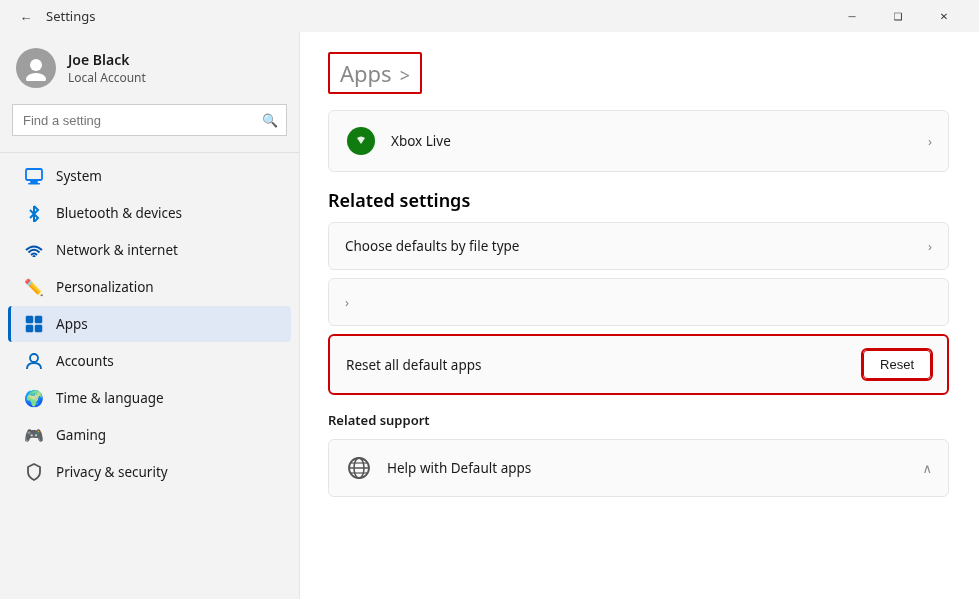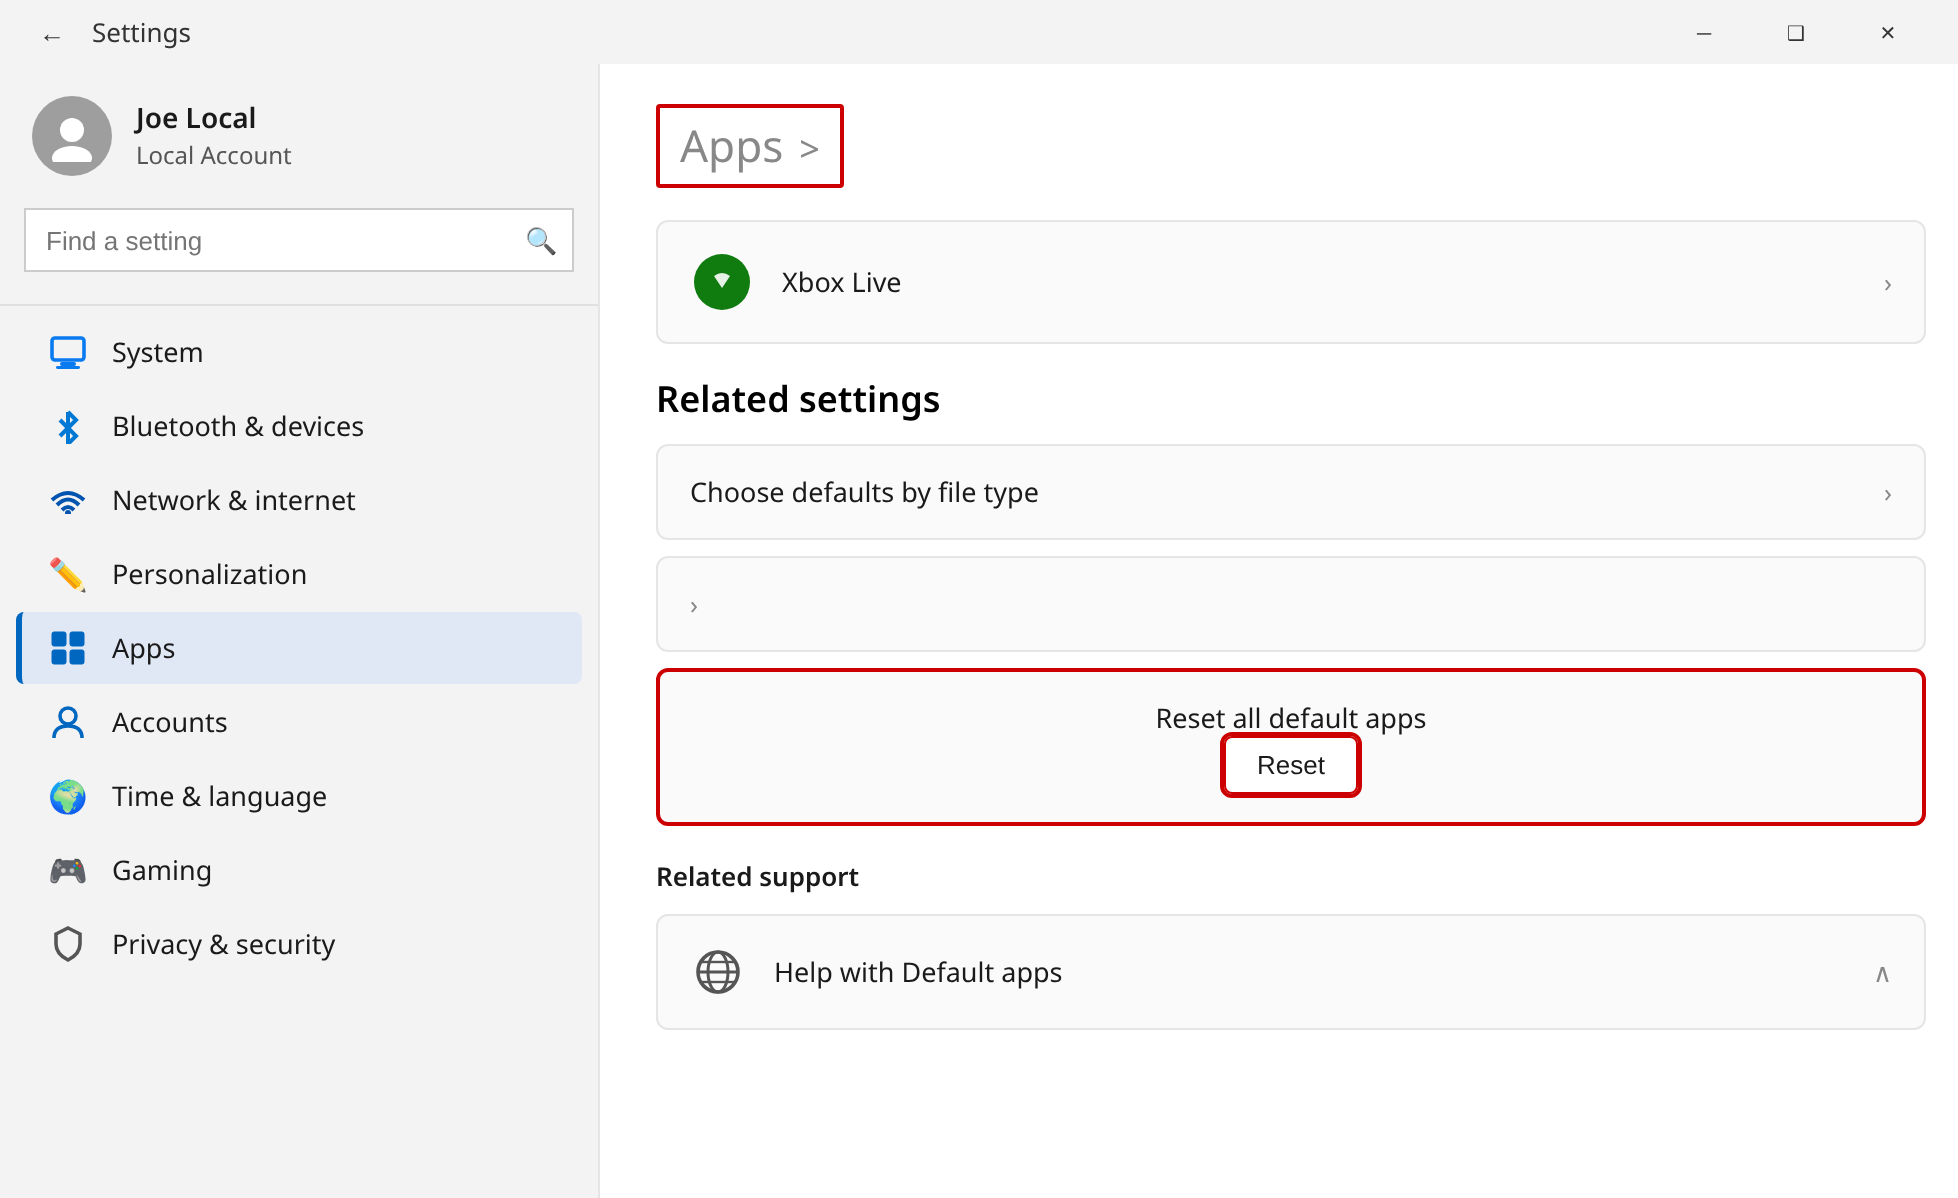--- a/index.html
+++ b/index.html
@@ -191,21 +191,21 @@
     }
     .breadcrumb-current {
       font-size: 26px;
       font-weight: 600;
       color: #1a1a1a;
     }
 
     .content-scroll {
       flex: 1;
       overflow-y: auto;
-      padding: 0 16px 20px 28px;
+      padding: 0 30px 20px 28px;
     }
 
     
     .list-item {
       display: flex;
       align-items: center;
       padding: 14px 16px;
       border: 1px solid #e5e5e5;
       border-radius: 6px;
       margin-bottom: 8px;
@@ -240,21 +240,20 @@
 
     .reset-item {
       display: flex;
       align-items: center;
       padding: 14px 16px;
       border: 1px solid #e5e5e5;
       border-radius: 6px;
       margin-bottom: 8px;
       background: #fafafa;
       border: 2px solid #c00;
-      flex-direction: column;
     }
     .reset-item-label {
       flex: 1;
       font-size: 13.5px;
       color: #1a1a1a;
     }
     .reset-btn {
       padding: 6px 16px;
       border: 1px solid #c00;
       border-radius: 4px;
@@ -347,21 +346,21 @@
 
   <div class="sidebar">
     <div class="sidebar-user">
       <div class="avatar">
         <svg width="26" height="26" viewBox="0 0 26 26" fill="none">
           <circle cx="13" cy="10" r="6" fill="white"></circle>
           <ellipse cx="13" cy="24" rx="10" ry="6" fill="white"></ellipse>
         </svg>
       </div>
       <div>
-        <div class="user-info-name">Joe Local</div>
+        <div class="user-info-name">Joe Black</div>
         <div class="user-info-sub">Local Account</div>
       </div>
     </div>
 
     <div class="search-container">
       <input class="search-input" type="text" placeholder="Find a setting" style="">
       <span class="search-icon">🔍</span>
     </div>
 
     <div class="sidebar-divider"></div>

